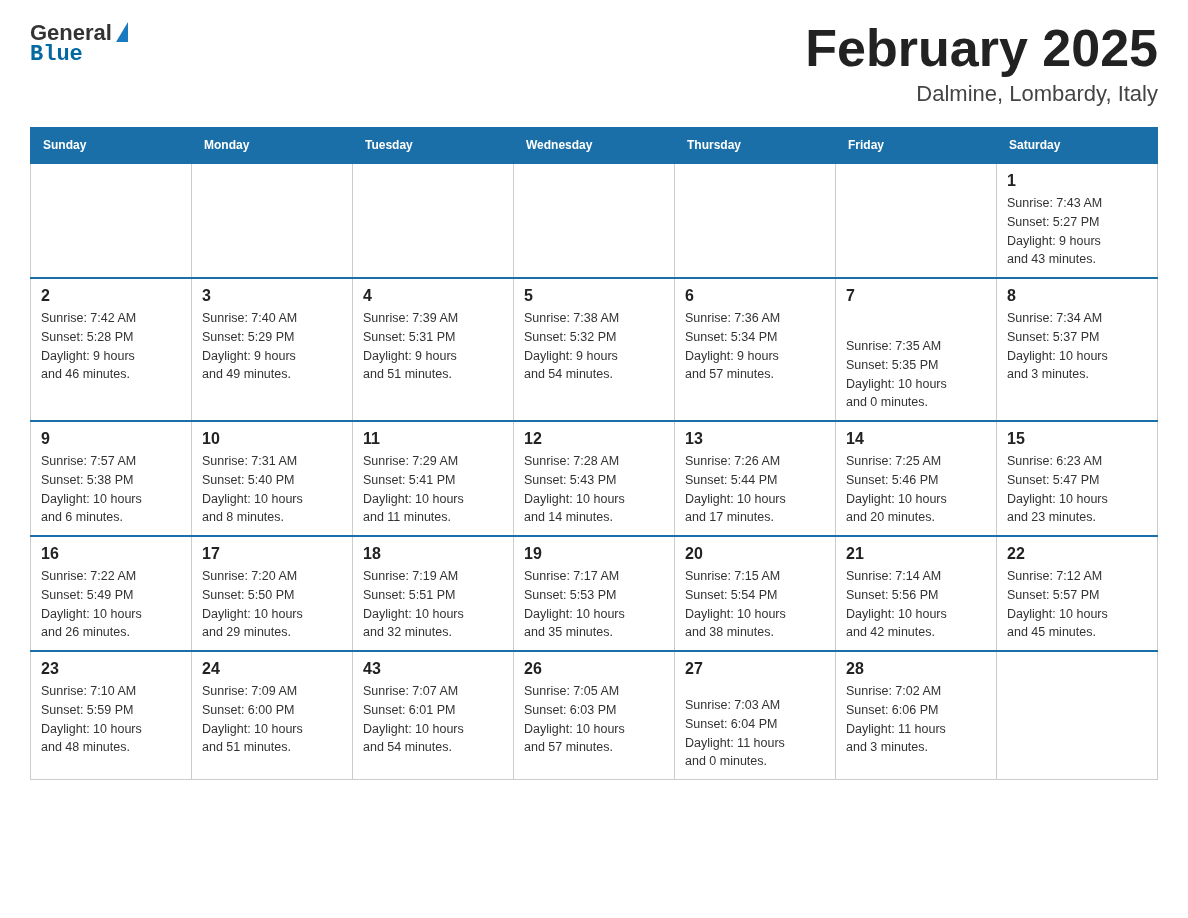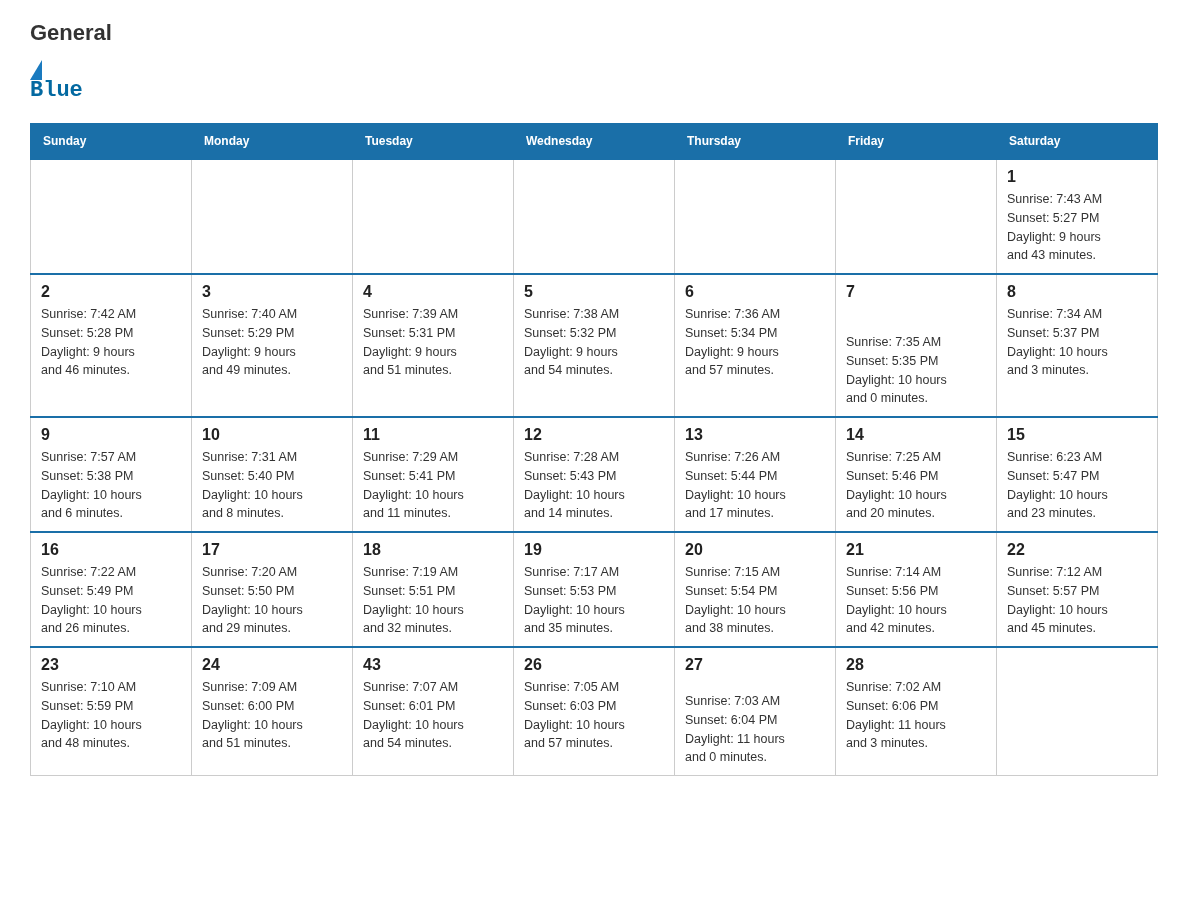--- a/index.html
+++ b/index.html
@@ -16,23 +16,22 @@
       align-items: flex-start;
       margin-bottom: 20px;
     }
     .logo {
       display: flex;
       flex-direction: column;
       align-items: flex-start;
     }
     .logo-top {
       display: flex;
-      align-items: flex-start;
-      gap: 14px;
-      flex-direction: column;
+      align-items: center;
+      gap: 4px;
     }
     .logo-text-general {
       font-size: 22px;
       font-weight: bold;
       color: #333;
     }
     .logo-triangle {
       width: 0;
       height: 0;
       border-left: 12px solid transparent;
@@ -104,20 +103,24 @@
 </head>
 <body>
 
 <div class="header">
   <div class="logo">
     <div class="logo-top">
       <span class="logo-text-general">General</span>
       <div class="logo-triangle"></div>
     </div>
     <span class="logo-text-blue">Blue</span>
+  </div>
+  <div class="title-section">
+    <div class="month-title">February 2025</div>
+    <div class="location-subtitle">Dalmine, Lombardy, Italy</div>
   </div>
 </div>
 
 <table class="calendar-table">
   <thead>
     <tr>
     <th>Sunday</th>
         <th>Monday</th>
         <th>Tuesday</th>
         <th>Wednesday</th>

